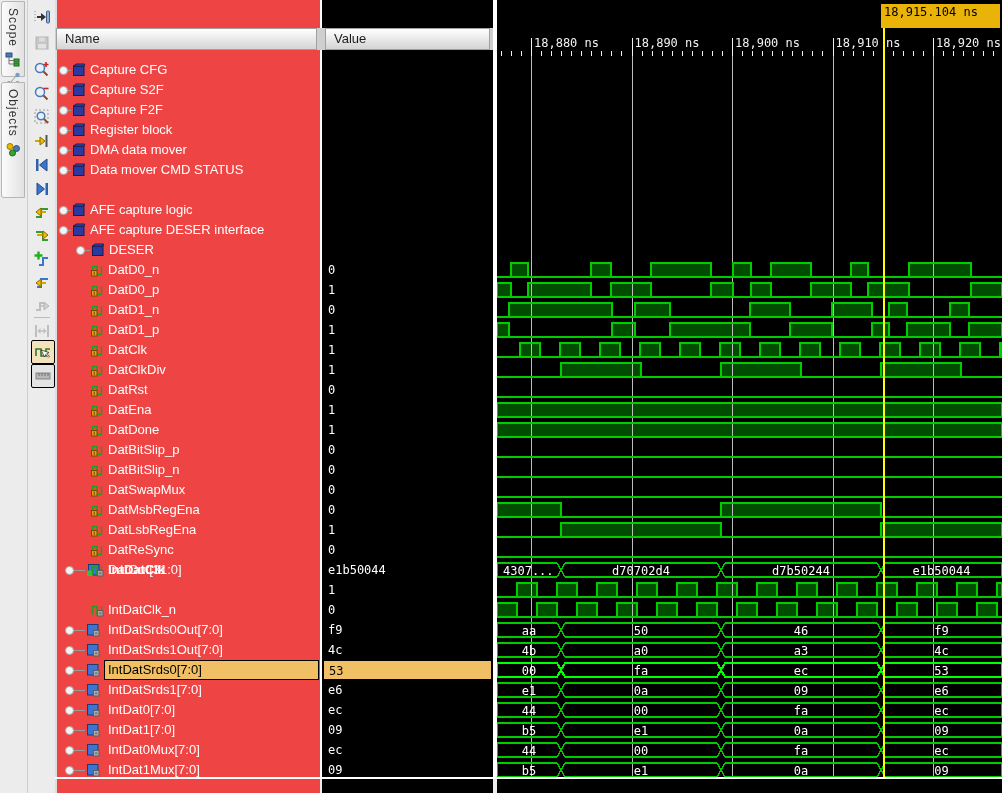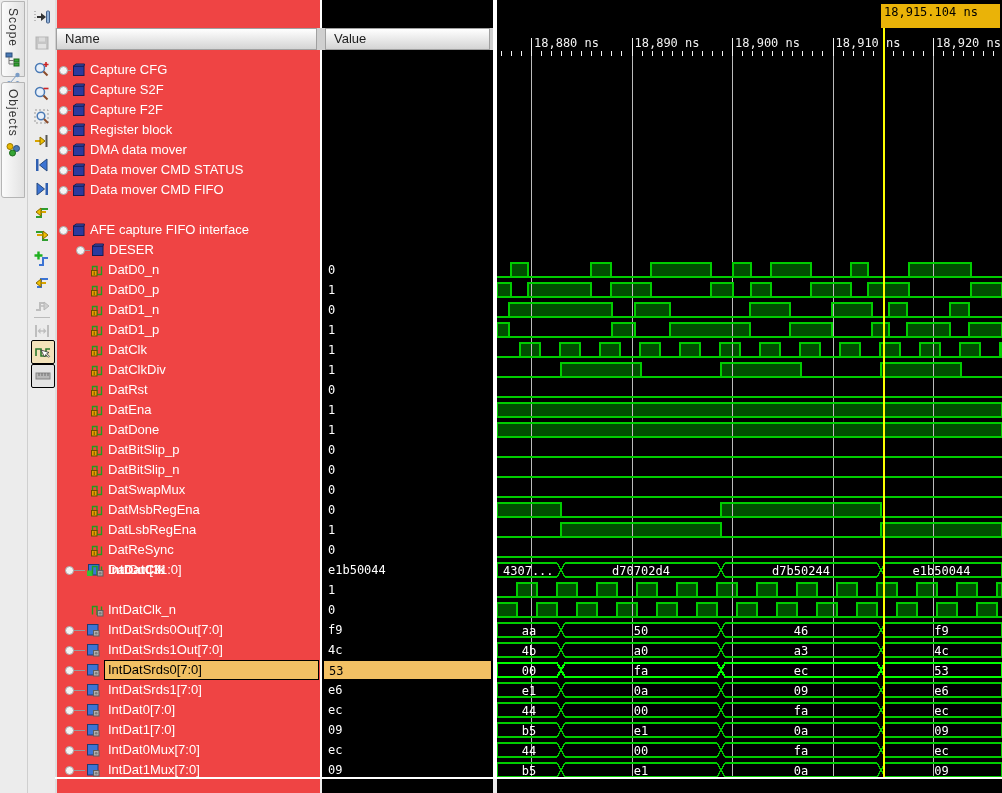--- a/index.html
+++ b/index.html
@@ -300,41 +300,41 @@
       <span class="exp" style="left:2px"></span>
       <span class="dash" style="left:11px;width:3px"></span>
       <span class="ticon" style="left:15px">
         <svg viewBox="0 0 14 14">
           <rect x="1.5" y="3" width="10.5" height="9.5" fill="#2b3a9e" stroke="#141c54"></rect>
           <path d="M1.5 3L4 1h8.5L12 3z" fill="#4353b5" stroke="#141c54"></path>
         </svg>
       </span>
       <span class="tlabel" style="left:33px">DMA data mover</span>
     </div>
-    <div class="trow" style="top: 180px;">
+    <div class="trow" style="top: 200px;">
       <span class="exp" style="left:2px"></span>
       <span class="dash" style="left:11px;width:3px"></span>
       <span class="ticon" style="left:15px">
         <svg viewBox="0 0 14 14">
           <rect x="1.5" y="3" width="10.5" height="9.5" fill="#2b3a9e" stroke="#141c54"></rect>
           <path d="M1.5 3L4 1h8.5L12 3z" fill="#4353b5" stroke="#141c54"></path>
         </svg>
       </span>
-      <span class="tlabel" style="left:33px">Data mover CMD FIFO</span>
+      <span class="tlabel" style="left:33px">AFE capture logic</span>
     </div>
     <div class="trow" style="top: 220px;">
       <span class="exp" style="left:2px"></span>
       <span class="dash" style="left:11px;width:3px"></span>
       <span class="ticon" style="left:15px">
         <svg viewBox="0 0 14 14">
           <rect x="1.5" y="3" width="10.5" height="9.5" fill="#2b3a9e" stroke="#141c54"></rect>
           <path d="M1.5 3L4 1h8.5L12 3z" fill="#4353b5" stroke="#141c54"></path>
         </svg>
       </span>
-      <span class="tlabel" style="left:33px">AFE capture FIFO interface</span>
+      <span class="tlabel" style="left:33px">AFE capture DESER interface</span>
     </div>
     <div class="trow" style="top: 240px;">
       <span class="exp" style="left:19px"></span>
       <span class="dash" style="left:28px;width:5px"></span>
       <span class="ticon" style="left:34px">
         <svg viewBox="0 0 14 14">
           <rect x="1.5" y="3" width="10.5" height="9.5" fill="#2b3a9e" stroke="#141c54"></rect>
           <path d="M1.5 3L4 1h8.5L12 3z" fill="#4353b5" stroke="#141c54"></path>
         </svg>
       </span>

